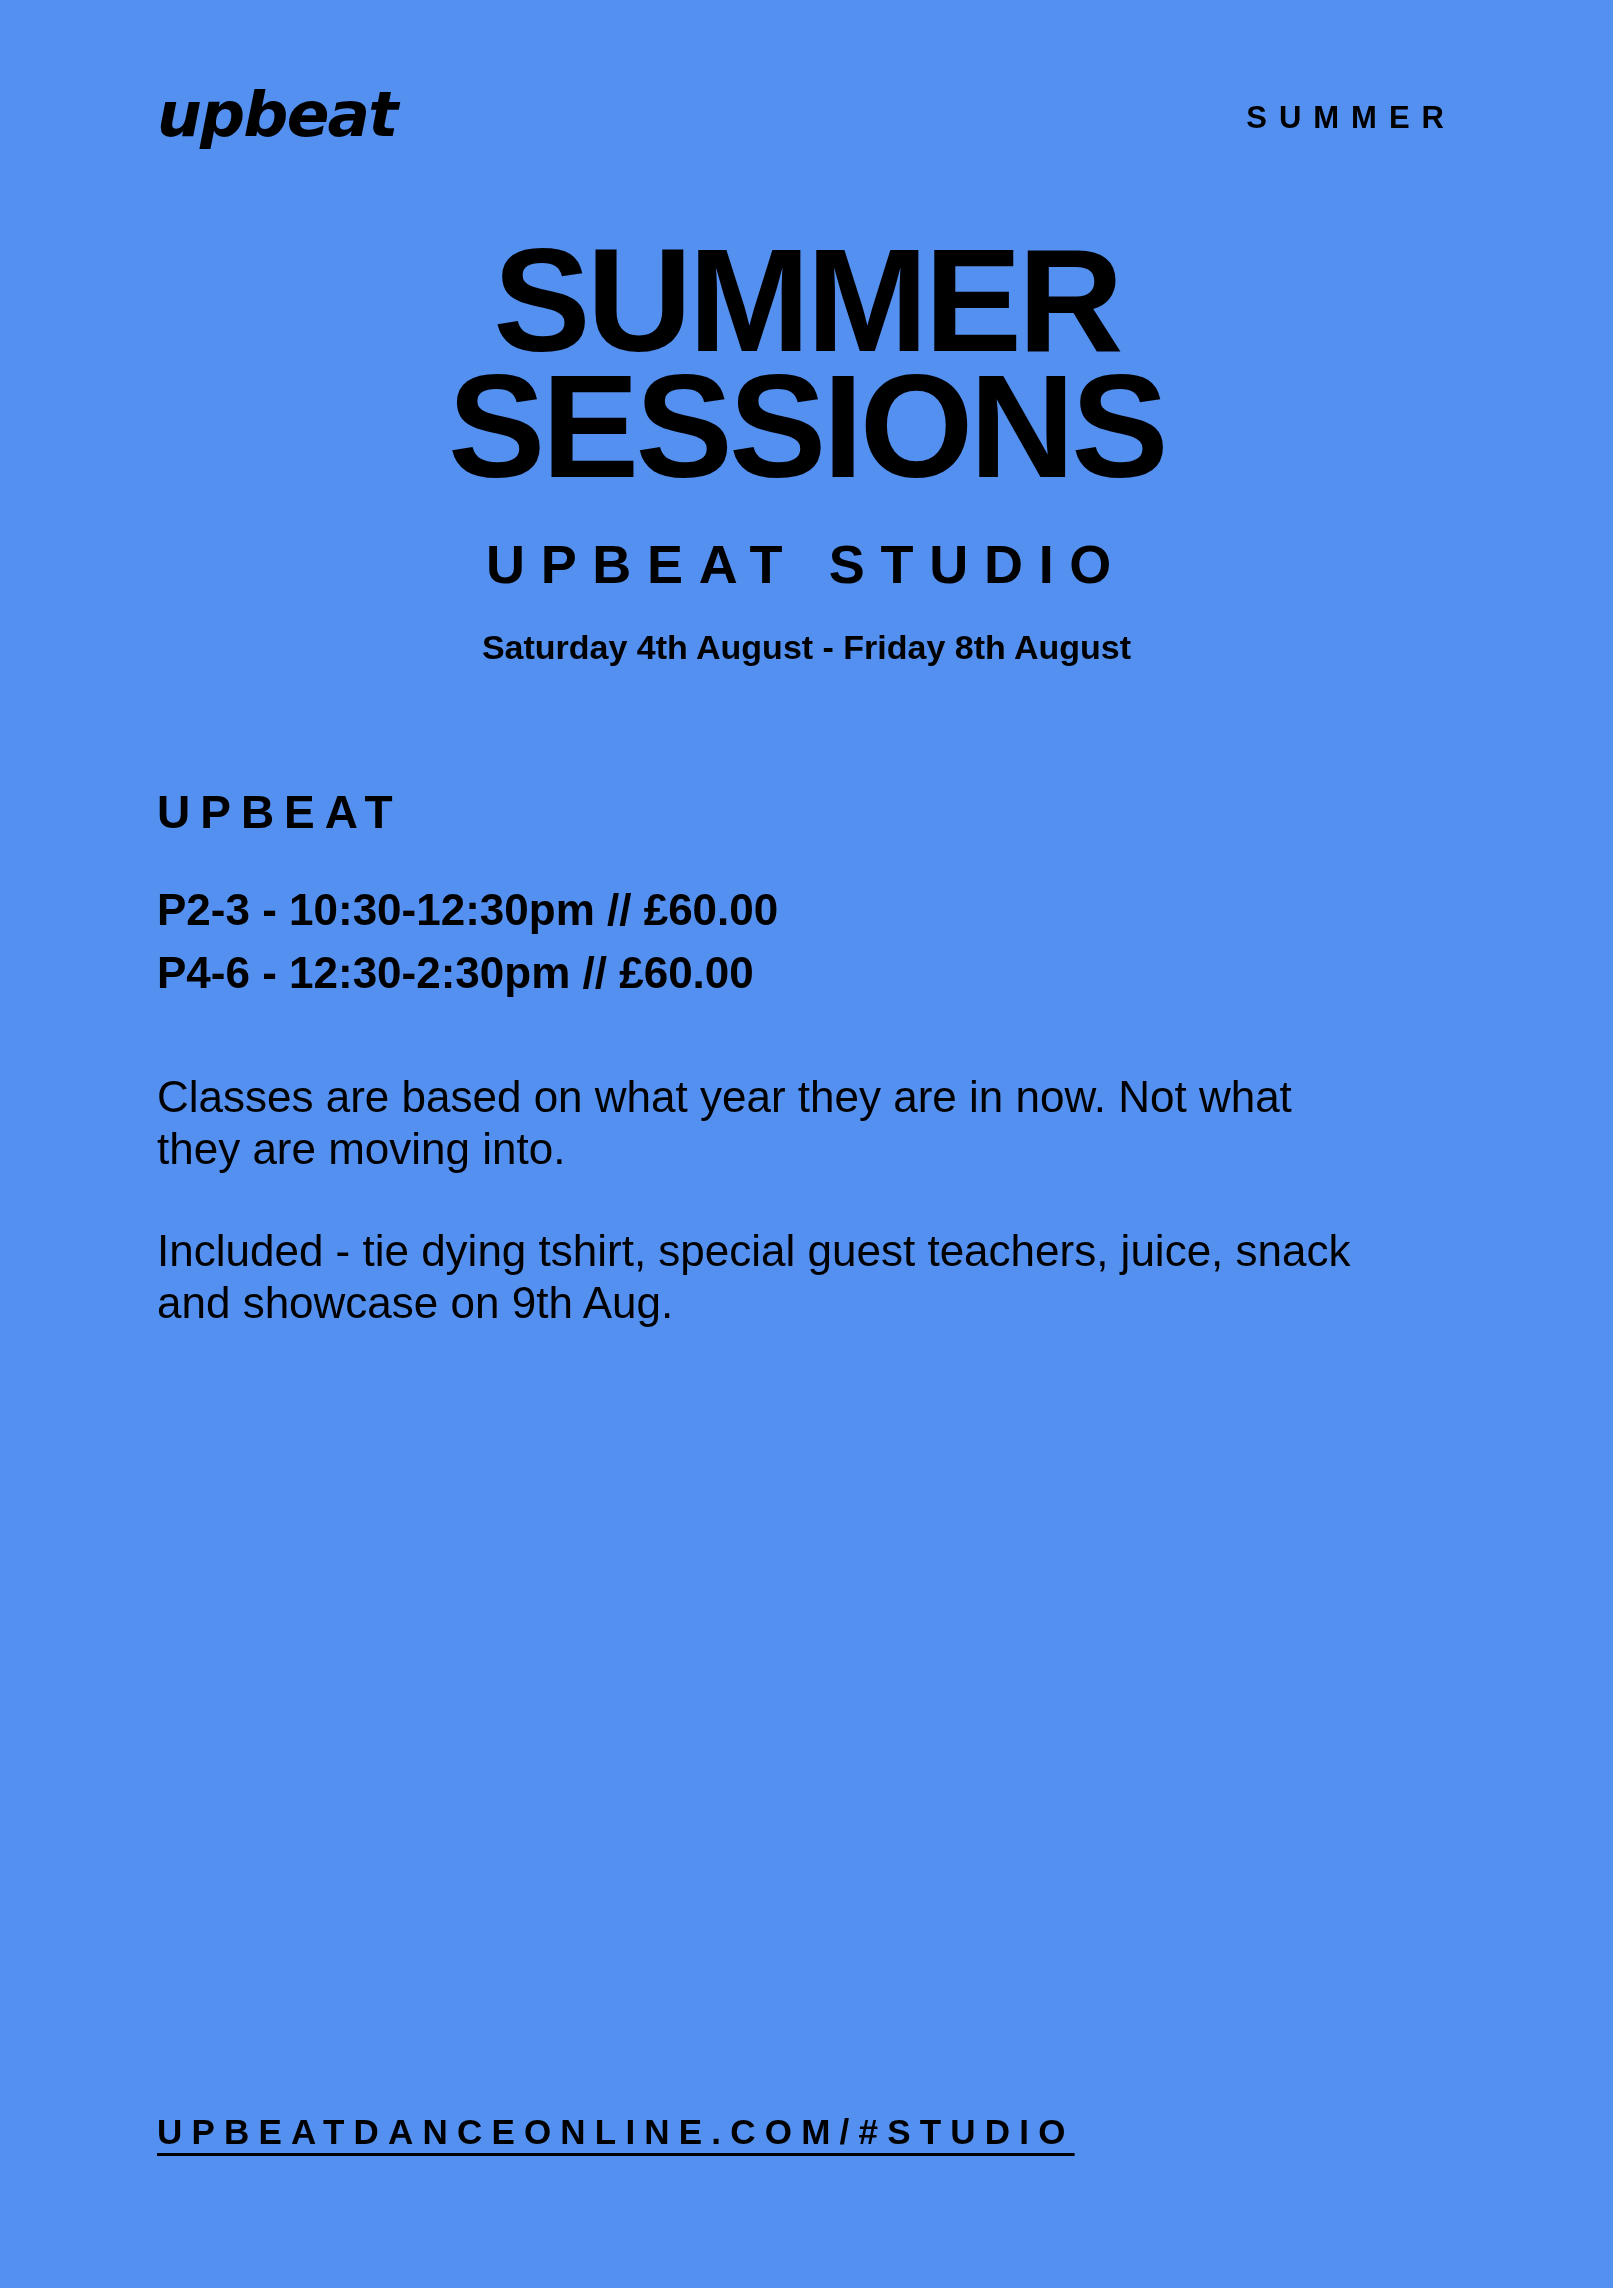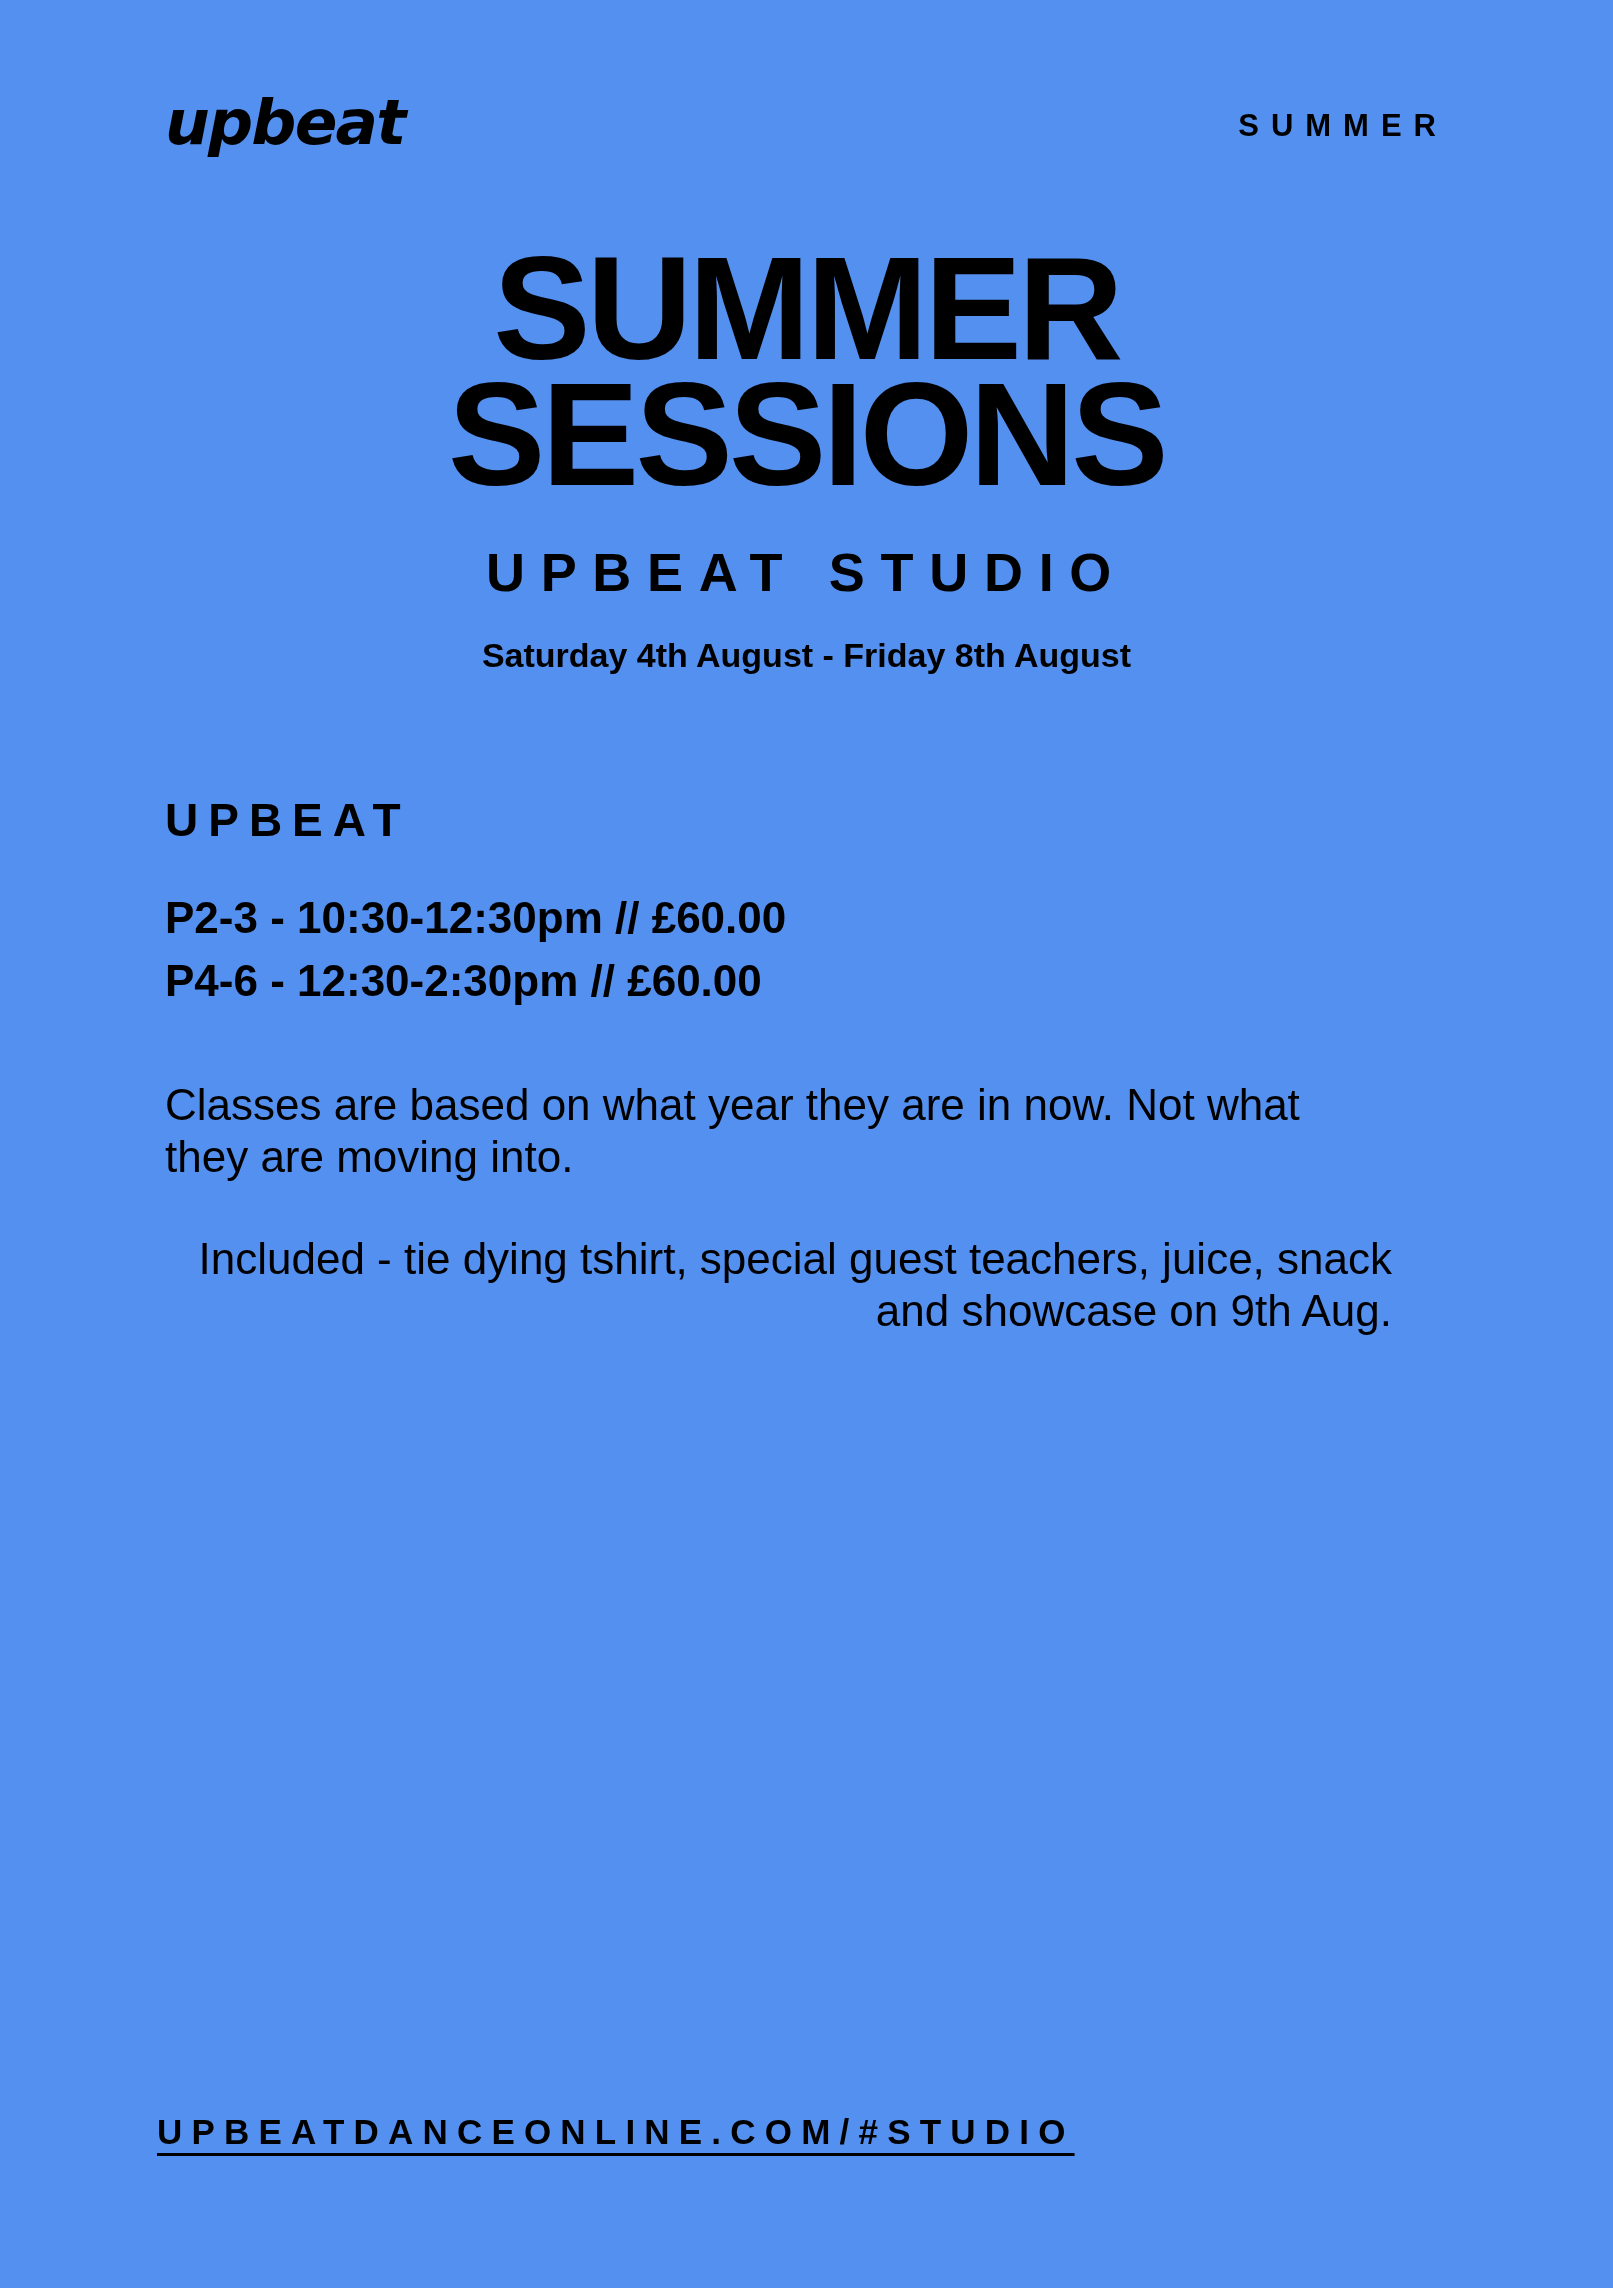--- a/index.html
+++ b/index.html
@@ -12,21 +12,21 @@
     background: #5490ef;
     font-family: "Liberation Sans", sans-serif;
     color: #000000;
     overflow: hidden;
   }
   .poster {
     position: relative;
     width: 1613px;
     height: 2289px;
     box-sizing: border-box;
-    padding: 8px;
+    padding: 0;
   }
 
   
   .header {
     display: flex;
     align-items: flex-start;
     justify-content: space-between;
     padding: 83px 157px 0 157px;
   }
   .brand {
@@ -98,21 +98,20 @@
     line-height: 1.18;
     font-weight: 400;
     color: #000;
   }
   .note-block p {
     margin: 0 0 50px 0;
     max-width: 1227px;
   }
   .note-block p:last-child {
     margin-bottom: 0;
-    text-align: right;
   }
 
   
   .footer {
     position: absolute;
     left: 157px;
     bottom: 137px;
   }
   .footer-link {
     display: inline-block;

